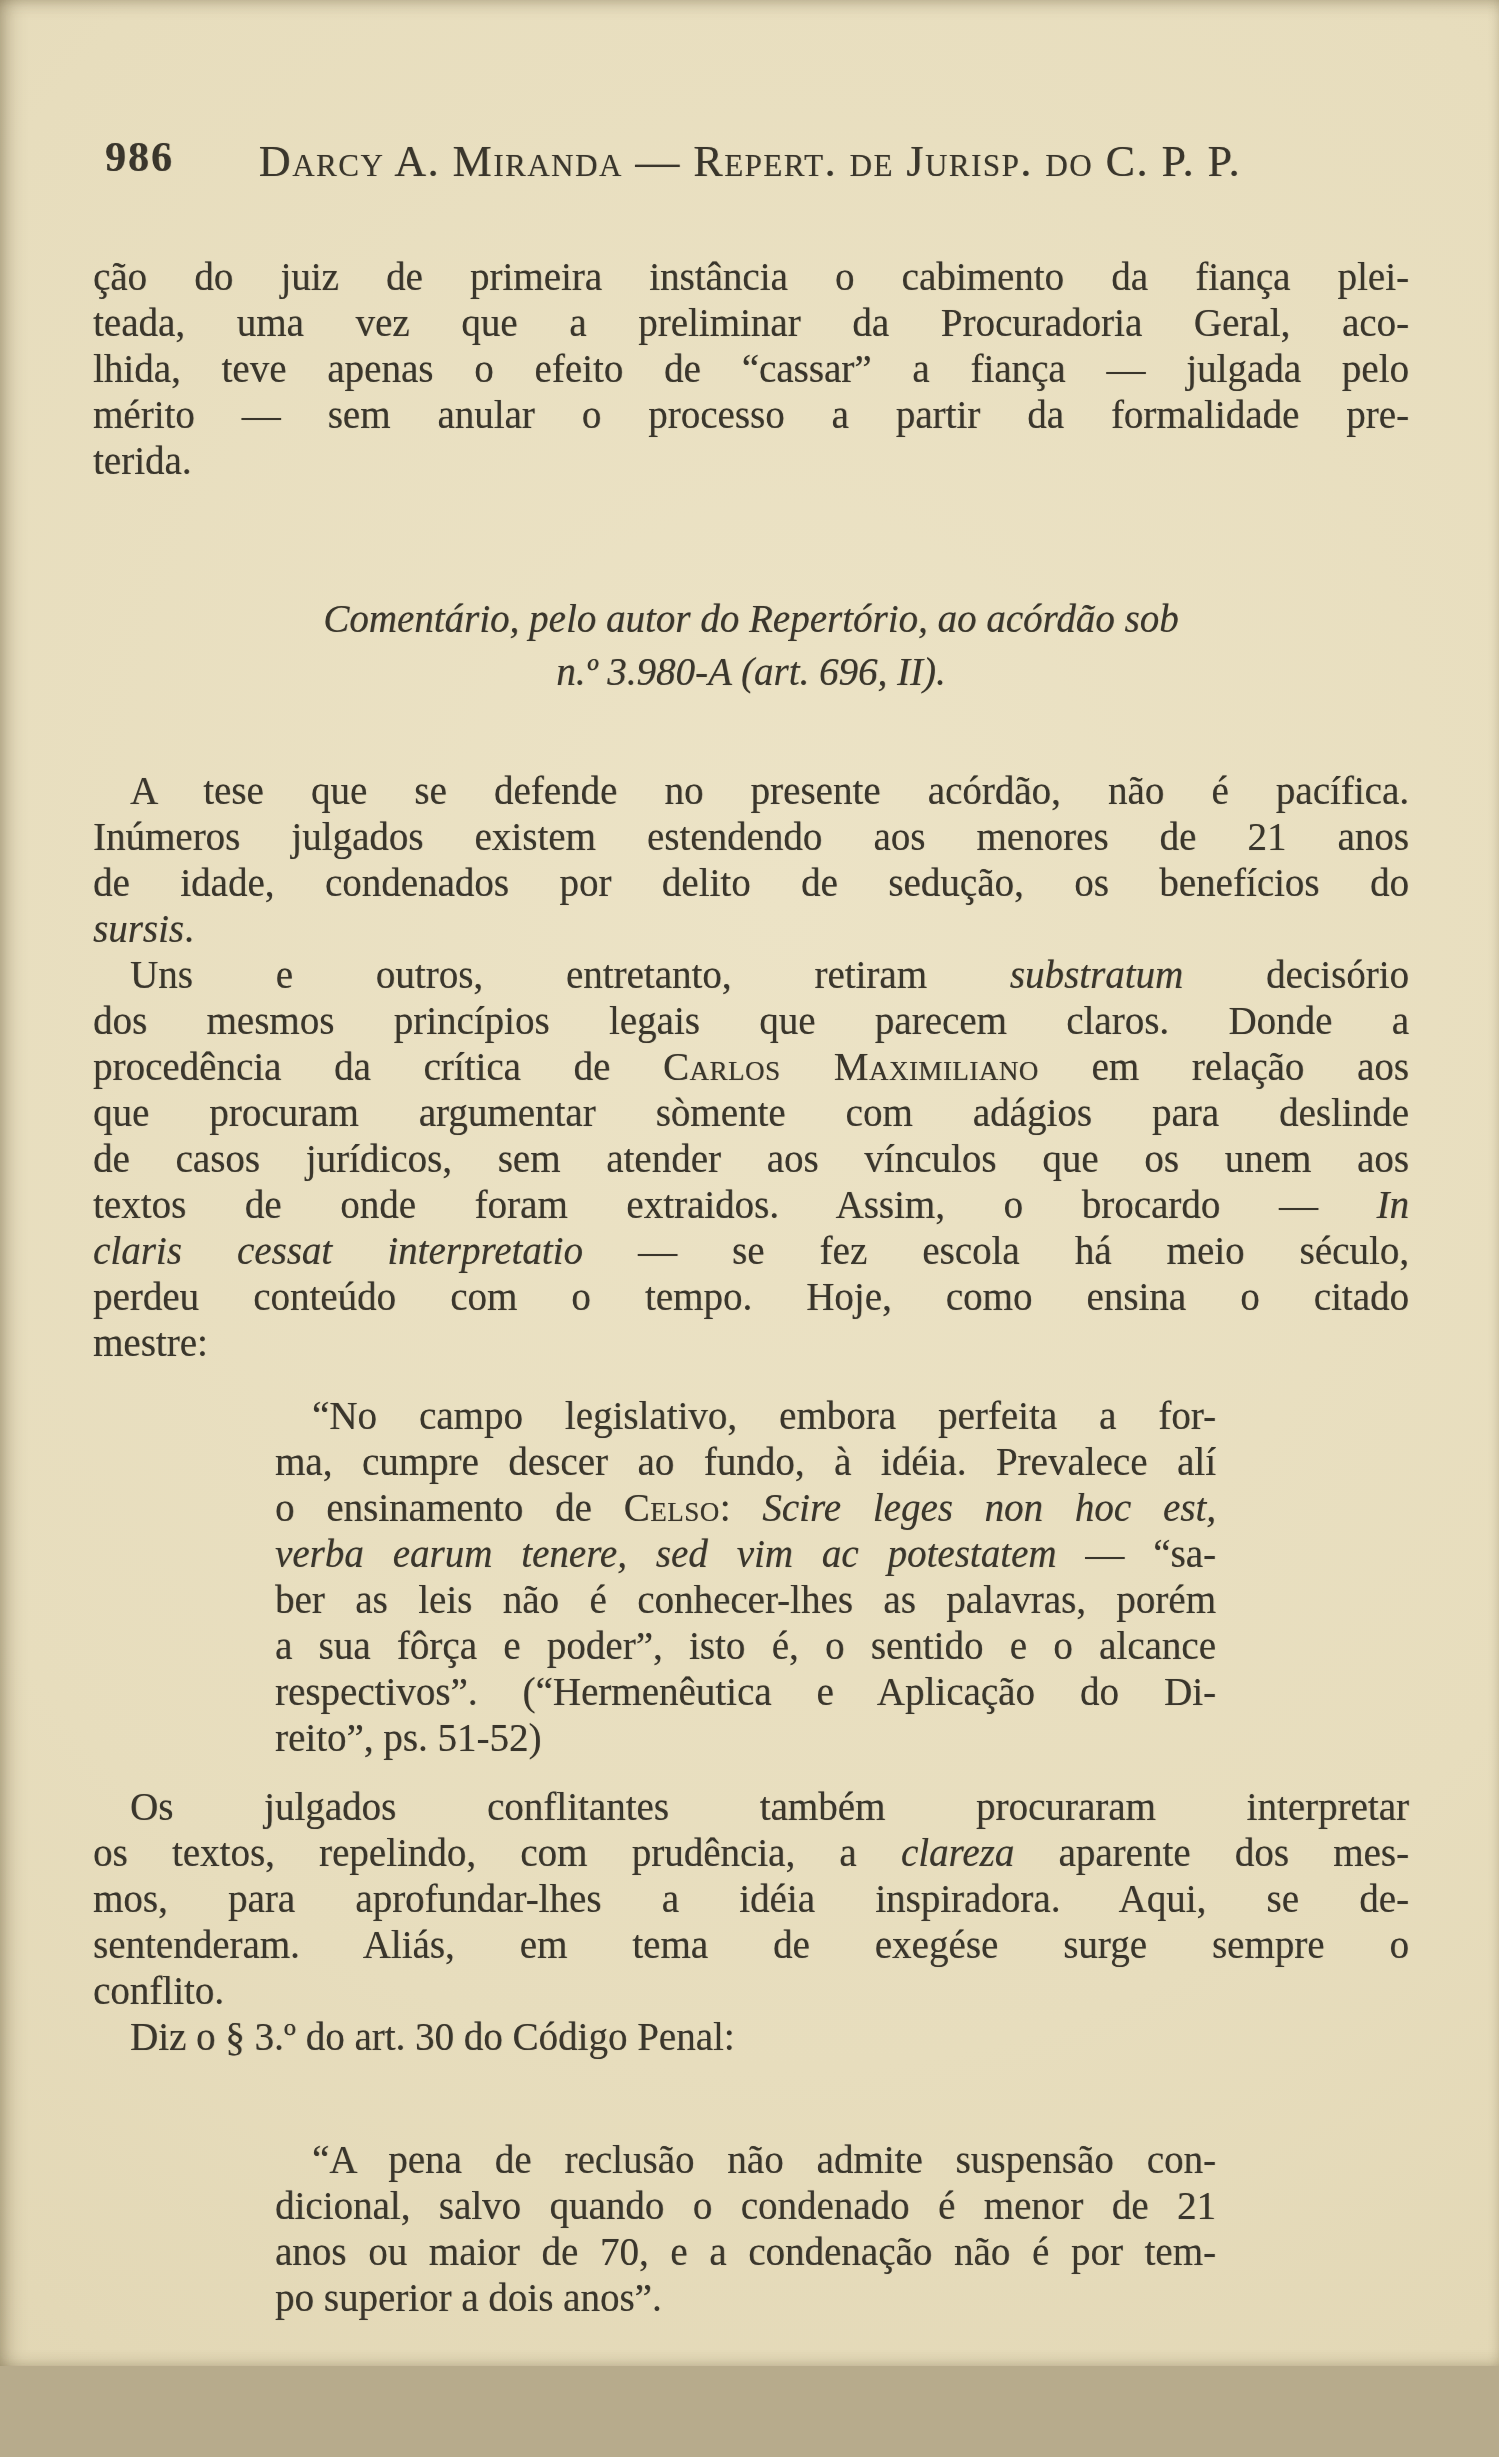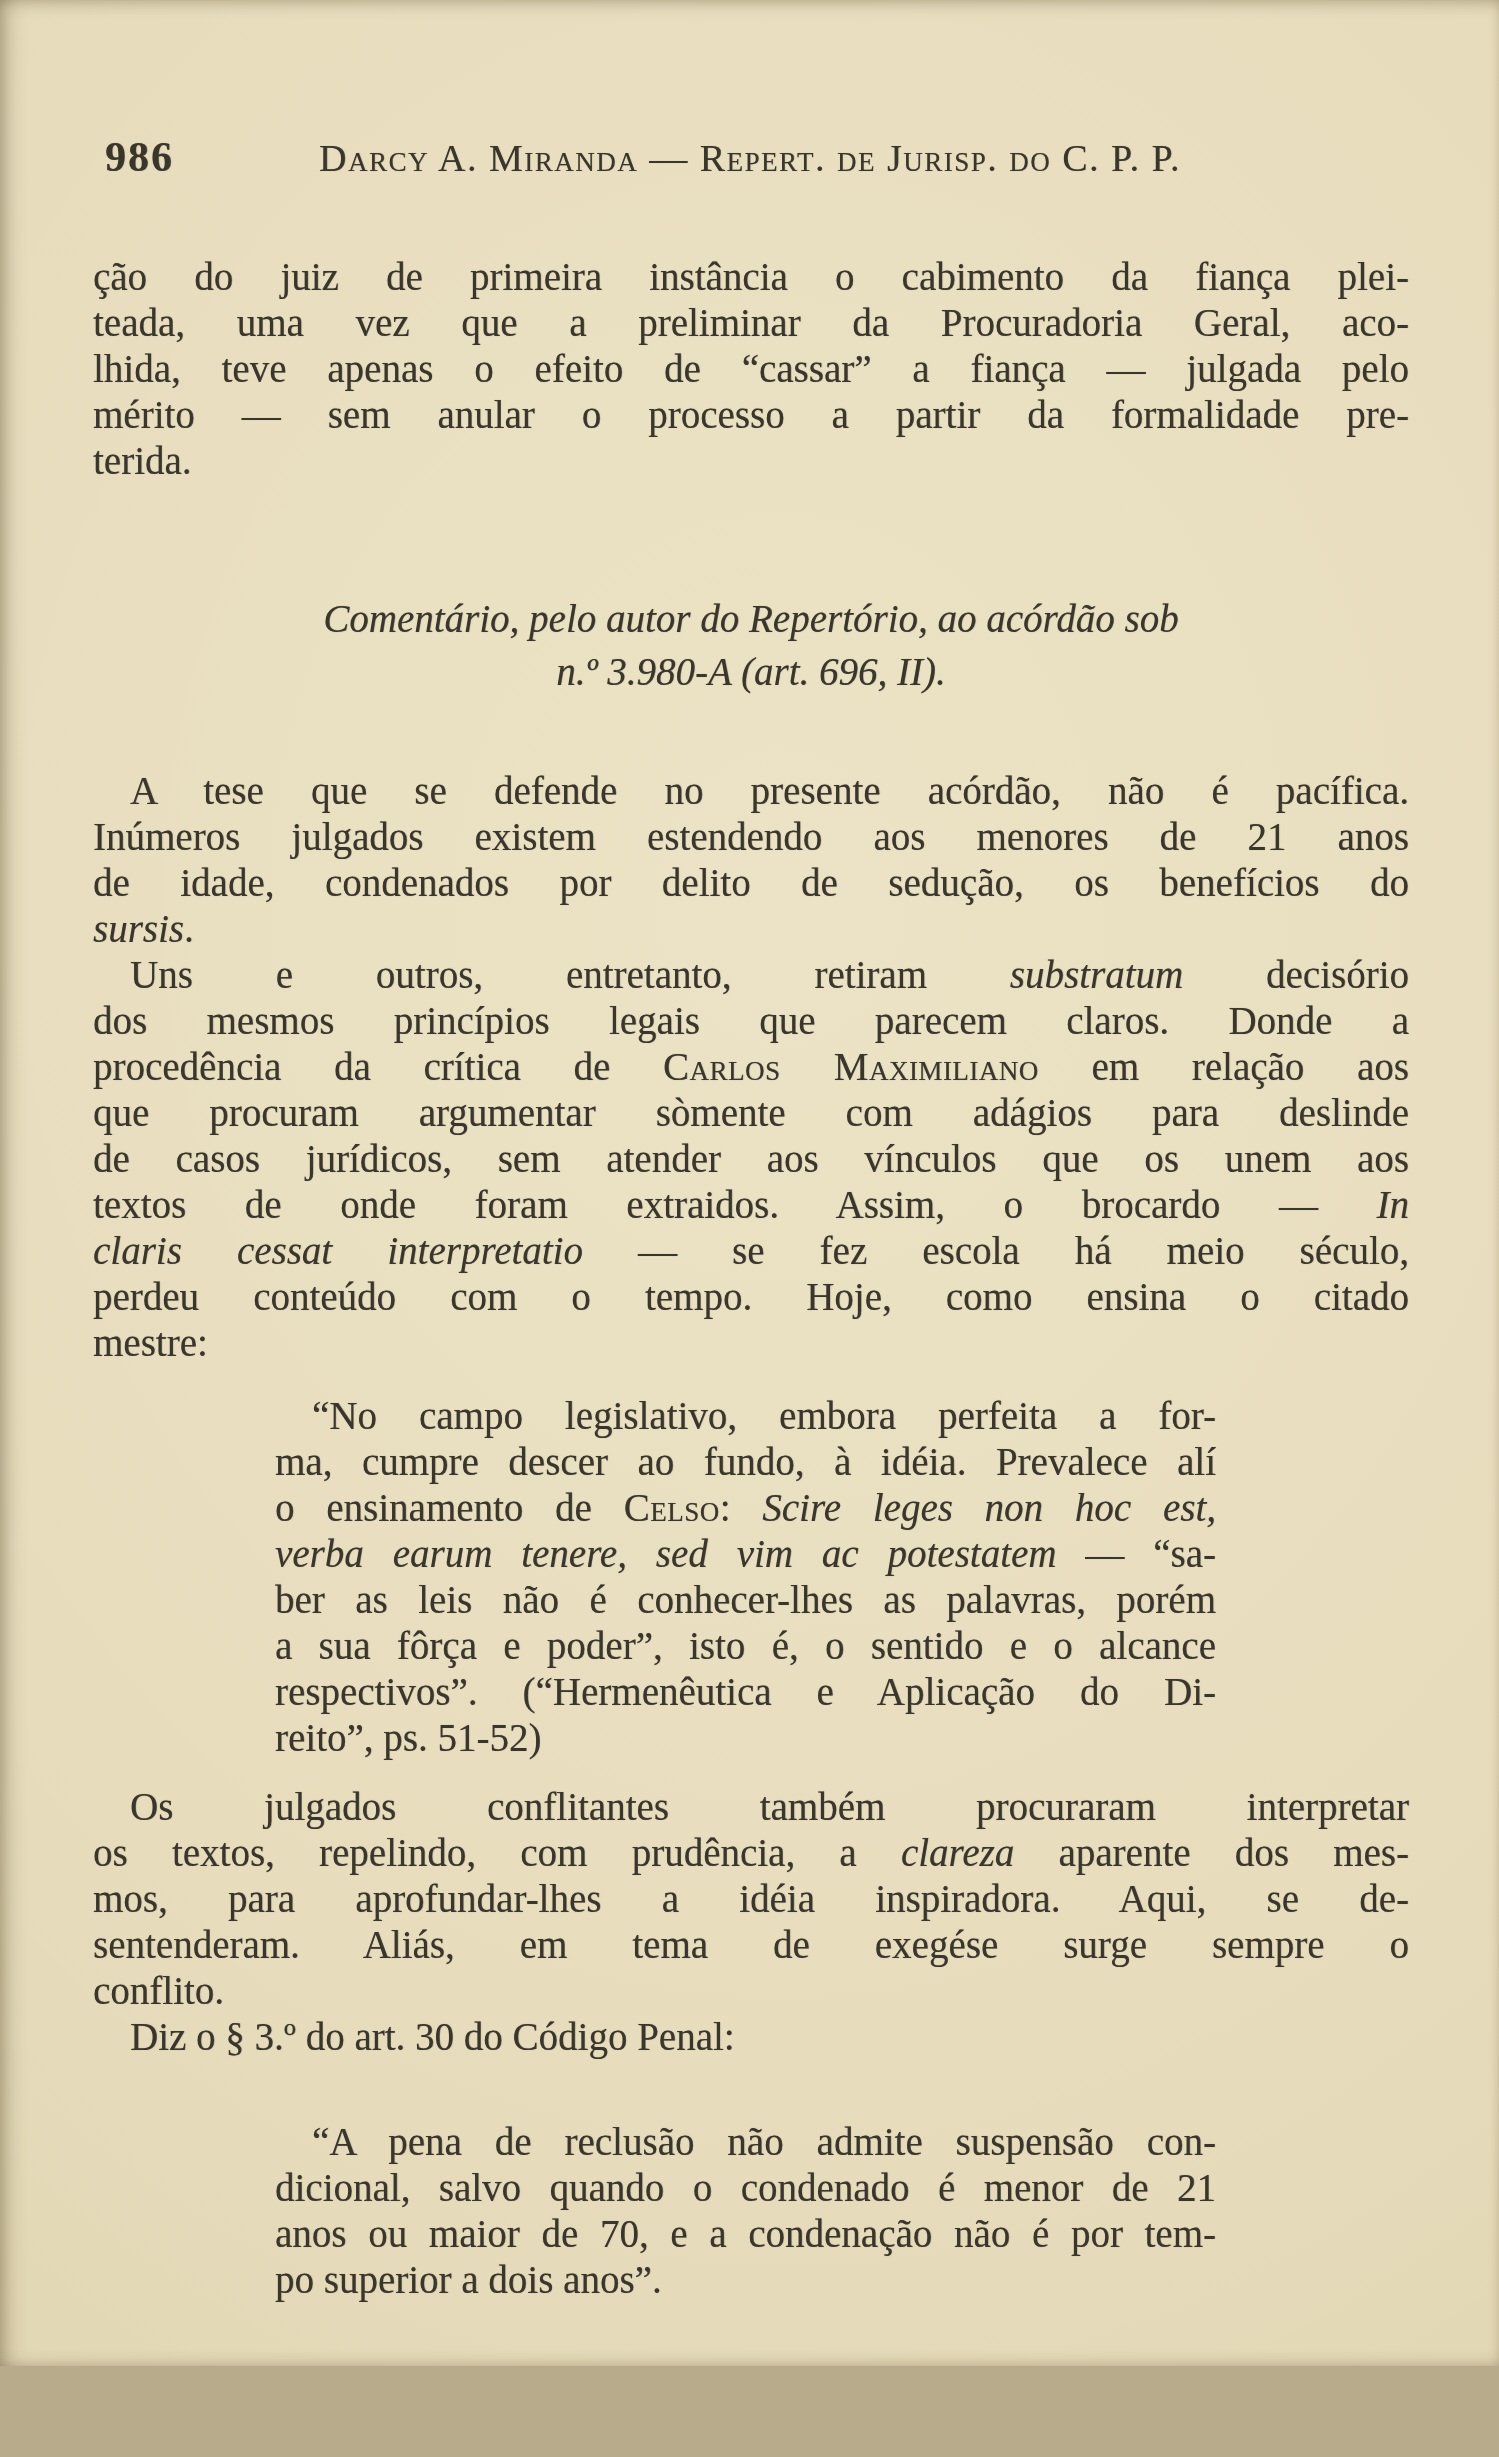--- a/index.html
+++ b/index.html
@@ -36,21 +36,21 @@
     font-size: 42px;
     font-weight: bold;
     letter-spacing: 2px;
   }
   .runtitle {
     position: absolute;
     left: 0; right: 0;
     top: 2.9px;
     text-align: center;
     font-variant: small-caps;
-    font-size: 38px;
+    font-size: 44px;
     letter-spacing: 1.5px;
     white-space: nowrap;
   }
 
   .body {
     margin: 72px 91px 0 93px;
   }
 
   .block { line-height: 46px; }
 
@@ -71,21 +71,21 @@
   }
 
   .block.quote {
     margin-left: 182px;
     margin-right: 193px;
   }
 
   .m-top-72 { margin-top: 70px; }
   .m-top-36 { margin-top: 27px; }
   .m-top-44 { margin-top: 23px; }
-  .m-top-60 { margin-top: 59px; }
+  .m-top-60 { margin-top: 77px; }
 
   .italic { font-style: italic; }
   .smallcaps { font-variant: small-caps; letter-spacing: 0.5px; }
 </style>
 </head>
 <body>
 
 <div class="page">
   <div class="header">
     <span class="pageno">986</span>

